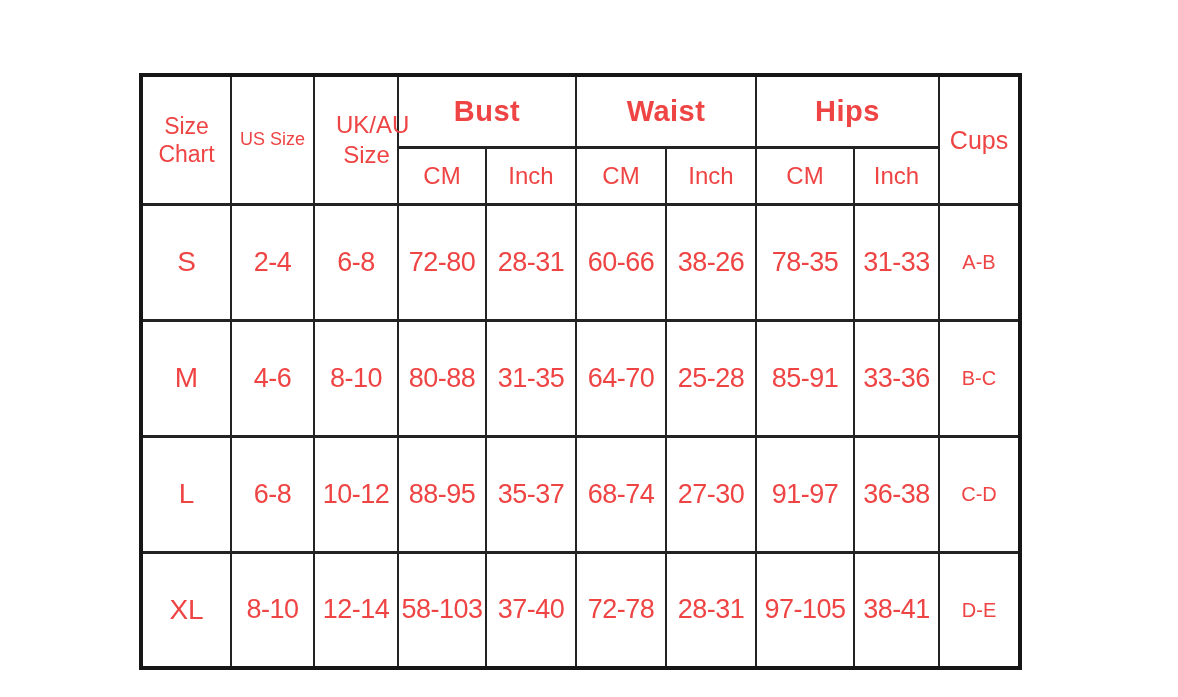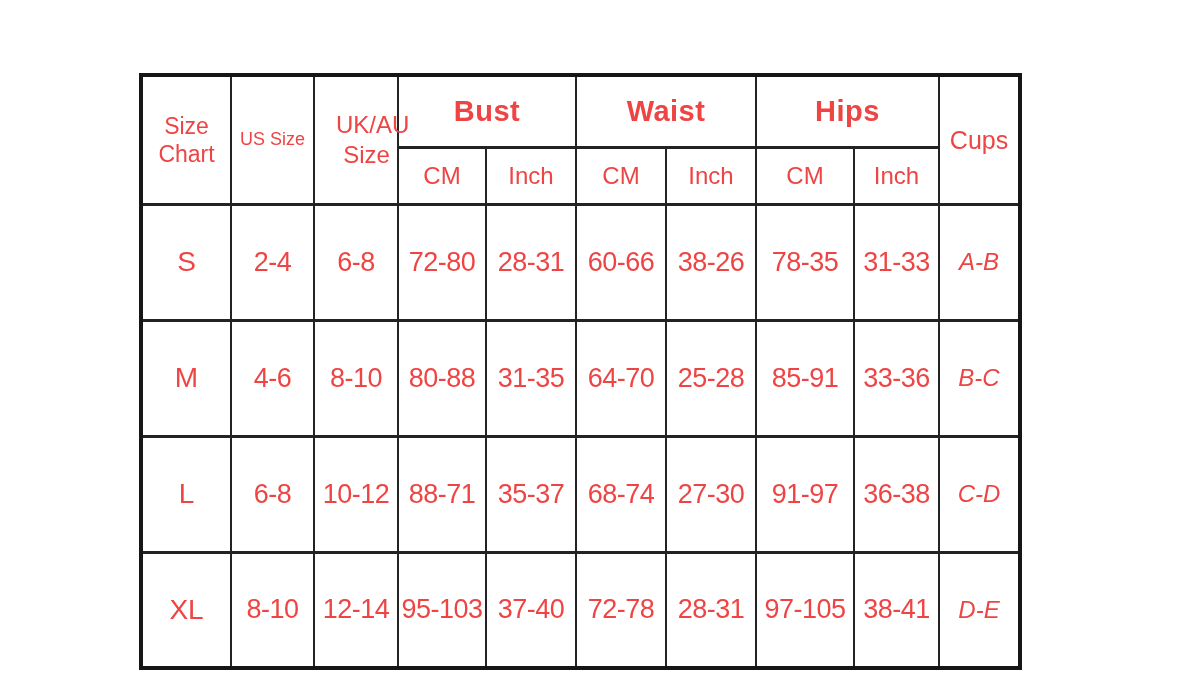--- a/index.html
+++ b/index.html
@@ -44,21 +44,21 @@
 
   th.h-size-chart { font-size: 23px; white-space: normal; }
   th.h-us         { font-size: 18px; white-space: normal; }
   th.h-ukau       { font-size: 24px; white-space: normal; padding-left: 21px; }
   th.h-group      { font-size: 29px; font-weight: 600; letter-spacing: 0.5px; }
   th.h-sub        { font-size: 24px; font-weight: 500; }
   th.h-cups       { font-size: 25px; font-weight: 500; }
 
   td.c-size  { font-size: 28px; }
   td.c-val   { font-size: 27px; letter-spacing: -0.5px; }
-  td.c-cups  { font-size: 24px; font-style: italic; }
+  td.c-cups  { font-size: 20px; }
 </style>
 </head>
 <body>
 
 <div class="page">
   <table class="size-chart">
     <colgroup>
       <col style="width:90px">
         <col style="width:83px">
         <col style="width:84px">
@@ -111,33 +111,33 @@
         <td class="c-val">64-70</td>
         <td class="c-val">25-28</td>
         <td class="c-val">85-91</td>
         <td class="c-val">33-36</td>
         <td class="c-cups">B-C</td>
       </tr>
       <tr>
         <td class="c-size">L</td>
         <td class="c-val">6-8</td>
         <td class="c-val">10-12</td>
-        <td class="c-val">88-71</td>
+        <td class="c-val">88-95</td>
         <td class="c-val">35-37</td>
         <td class="c-val">68-74</td>
         <td class="c-val">27-30</td>
         <td class="c-val">91-97</td>
         <td class="c-val">36-38</td>
         <td class="c-cups">C-D</td>
       </tr>
       <tr>
         <td class="c-size">XL</td>
         <td class="c-val">8-10</td>
         <td class="c-val">12-14</td>
-        <td class="c-val">95-103</td>
+        <td class="c-val">58-103</td>
         <td class="c-val">37-40</td>
         <td class="c-val">72-78</td>
         <td class="c-val">28-31</td>
         <td class="c-val">97-105</td>
         <td class="c-val">38-41</td>
         <td class="c-cups">D-E</td>
       </tr>
     </tbody>
   </table>
 </div>

